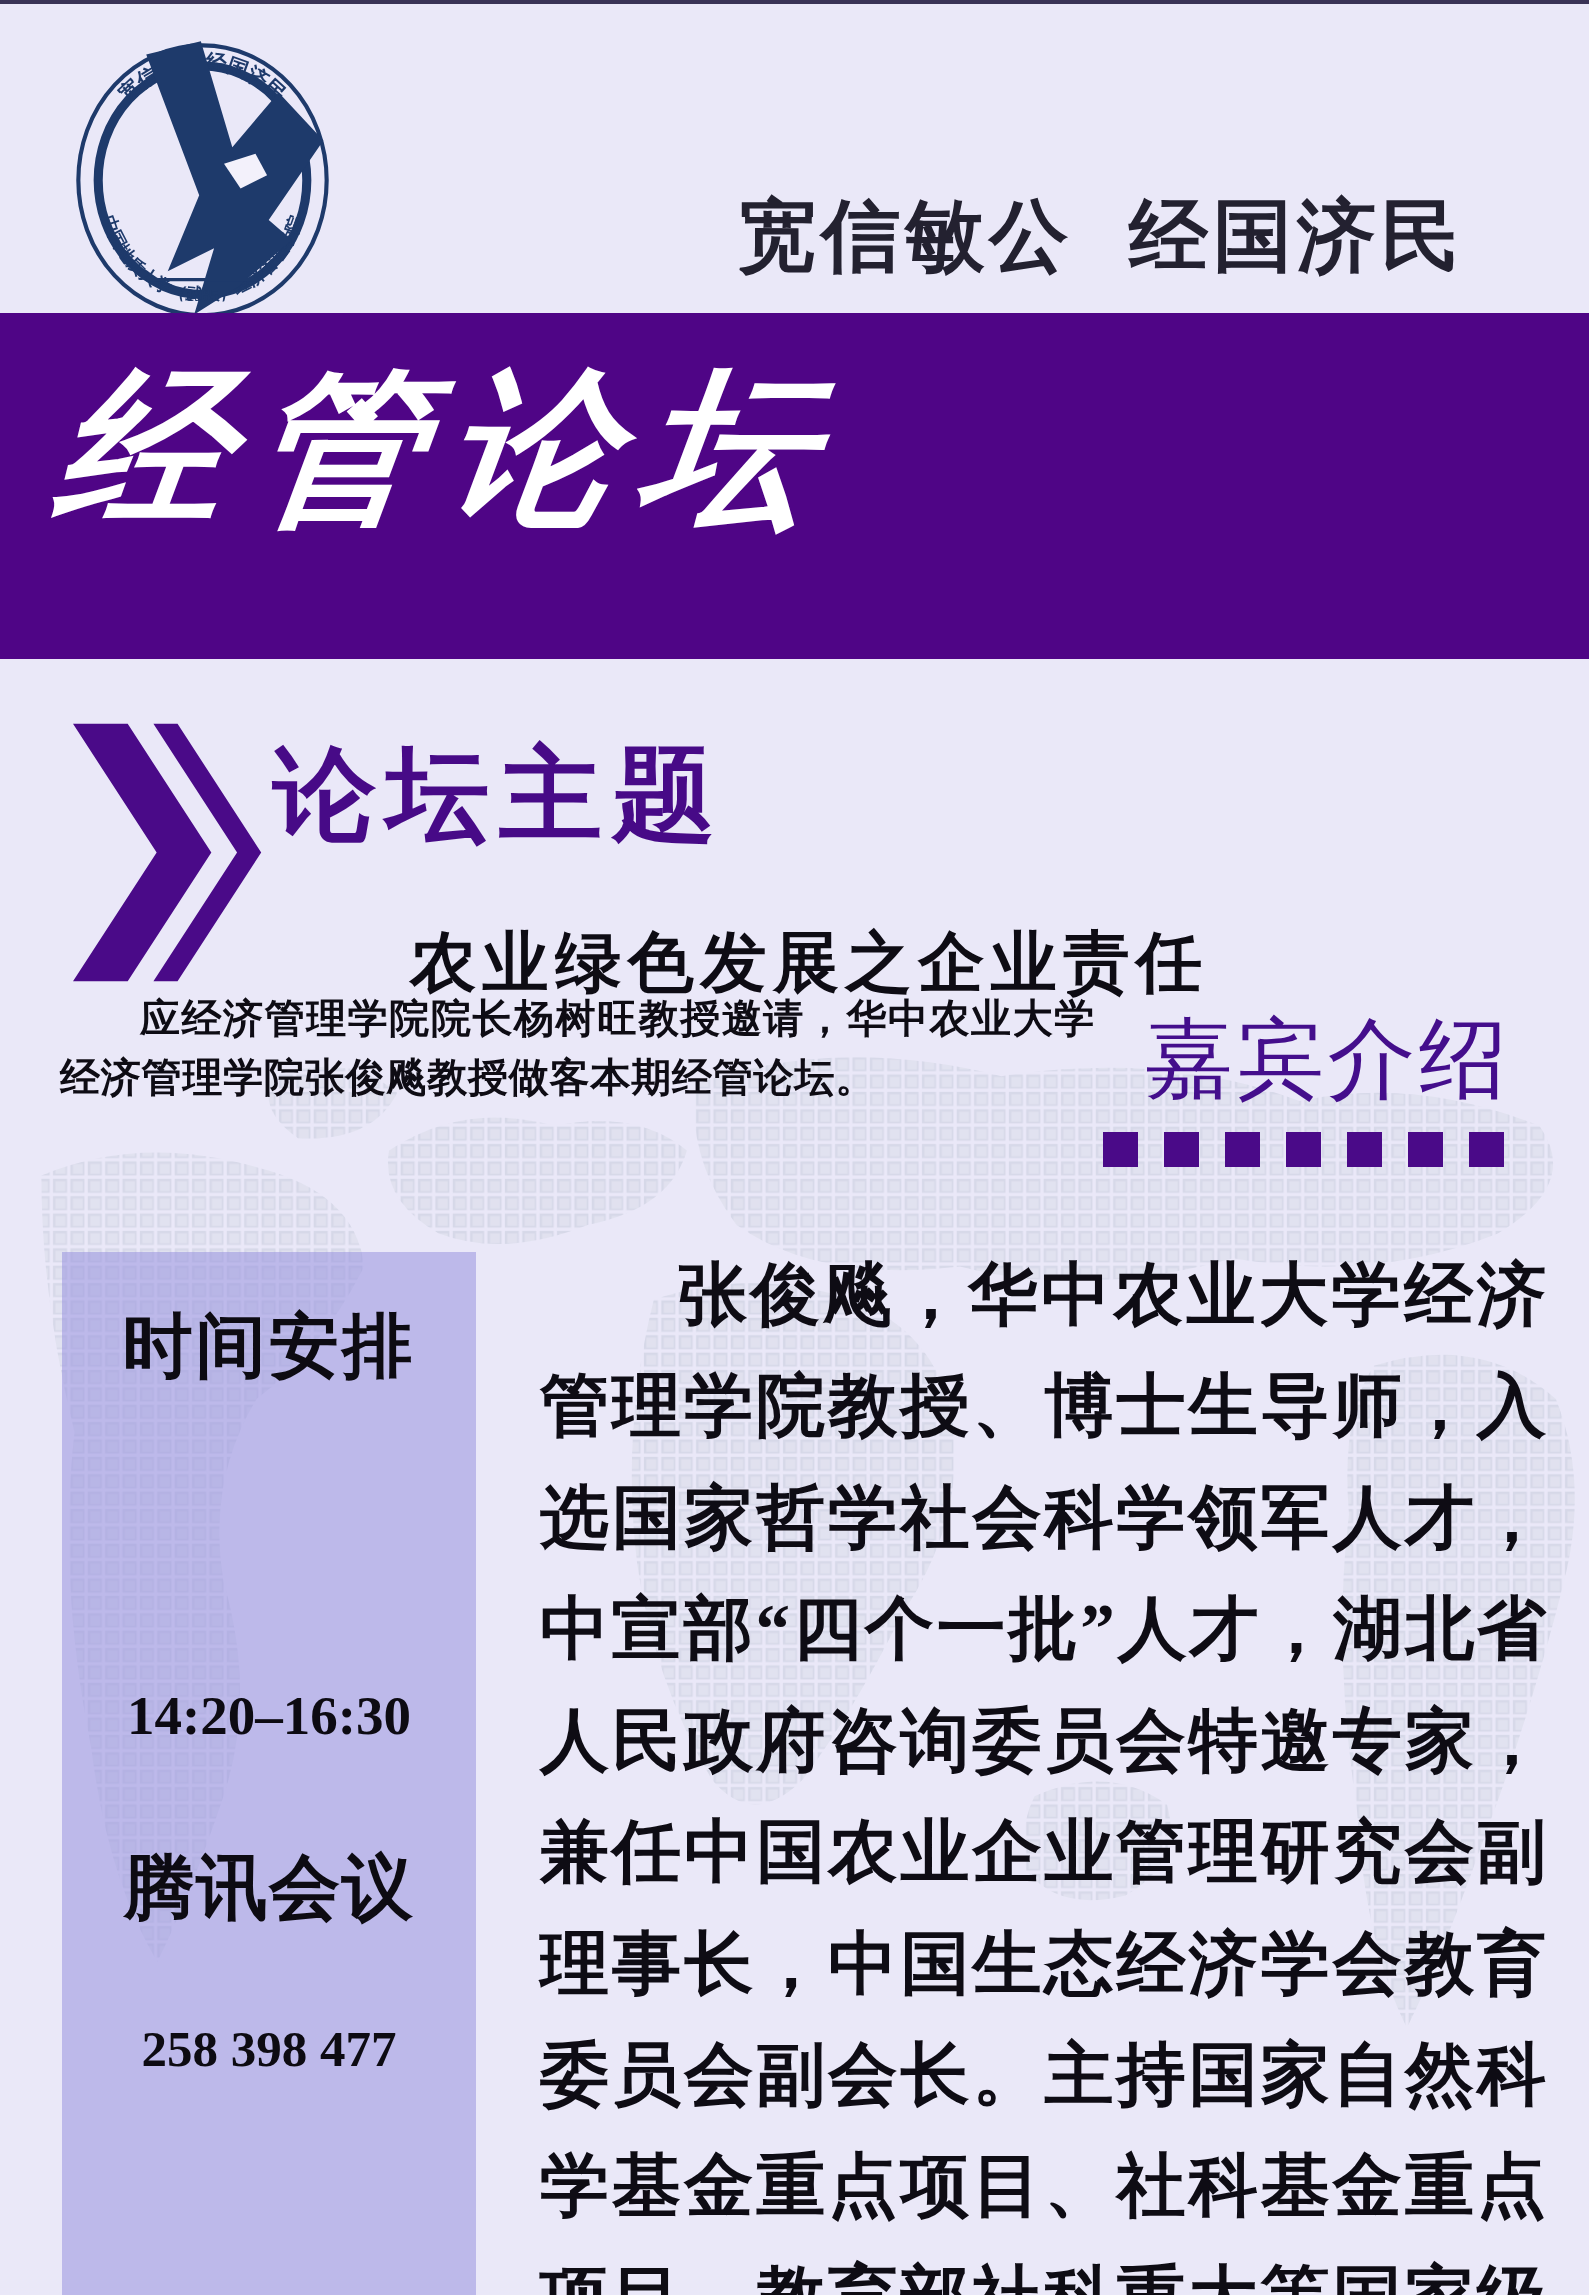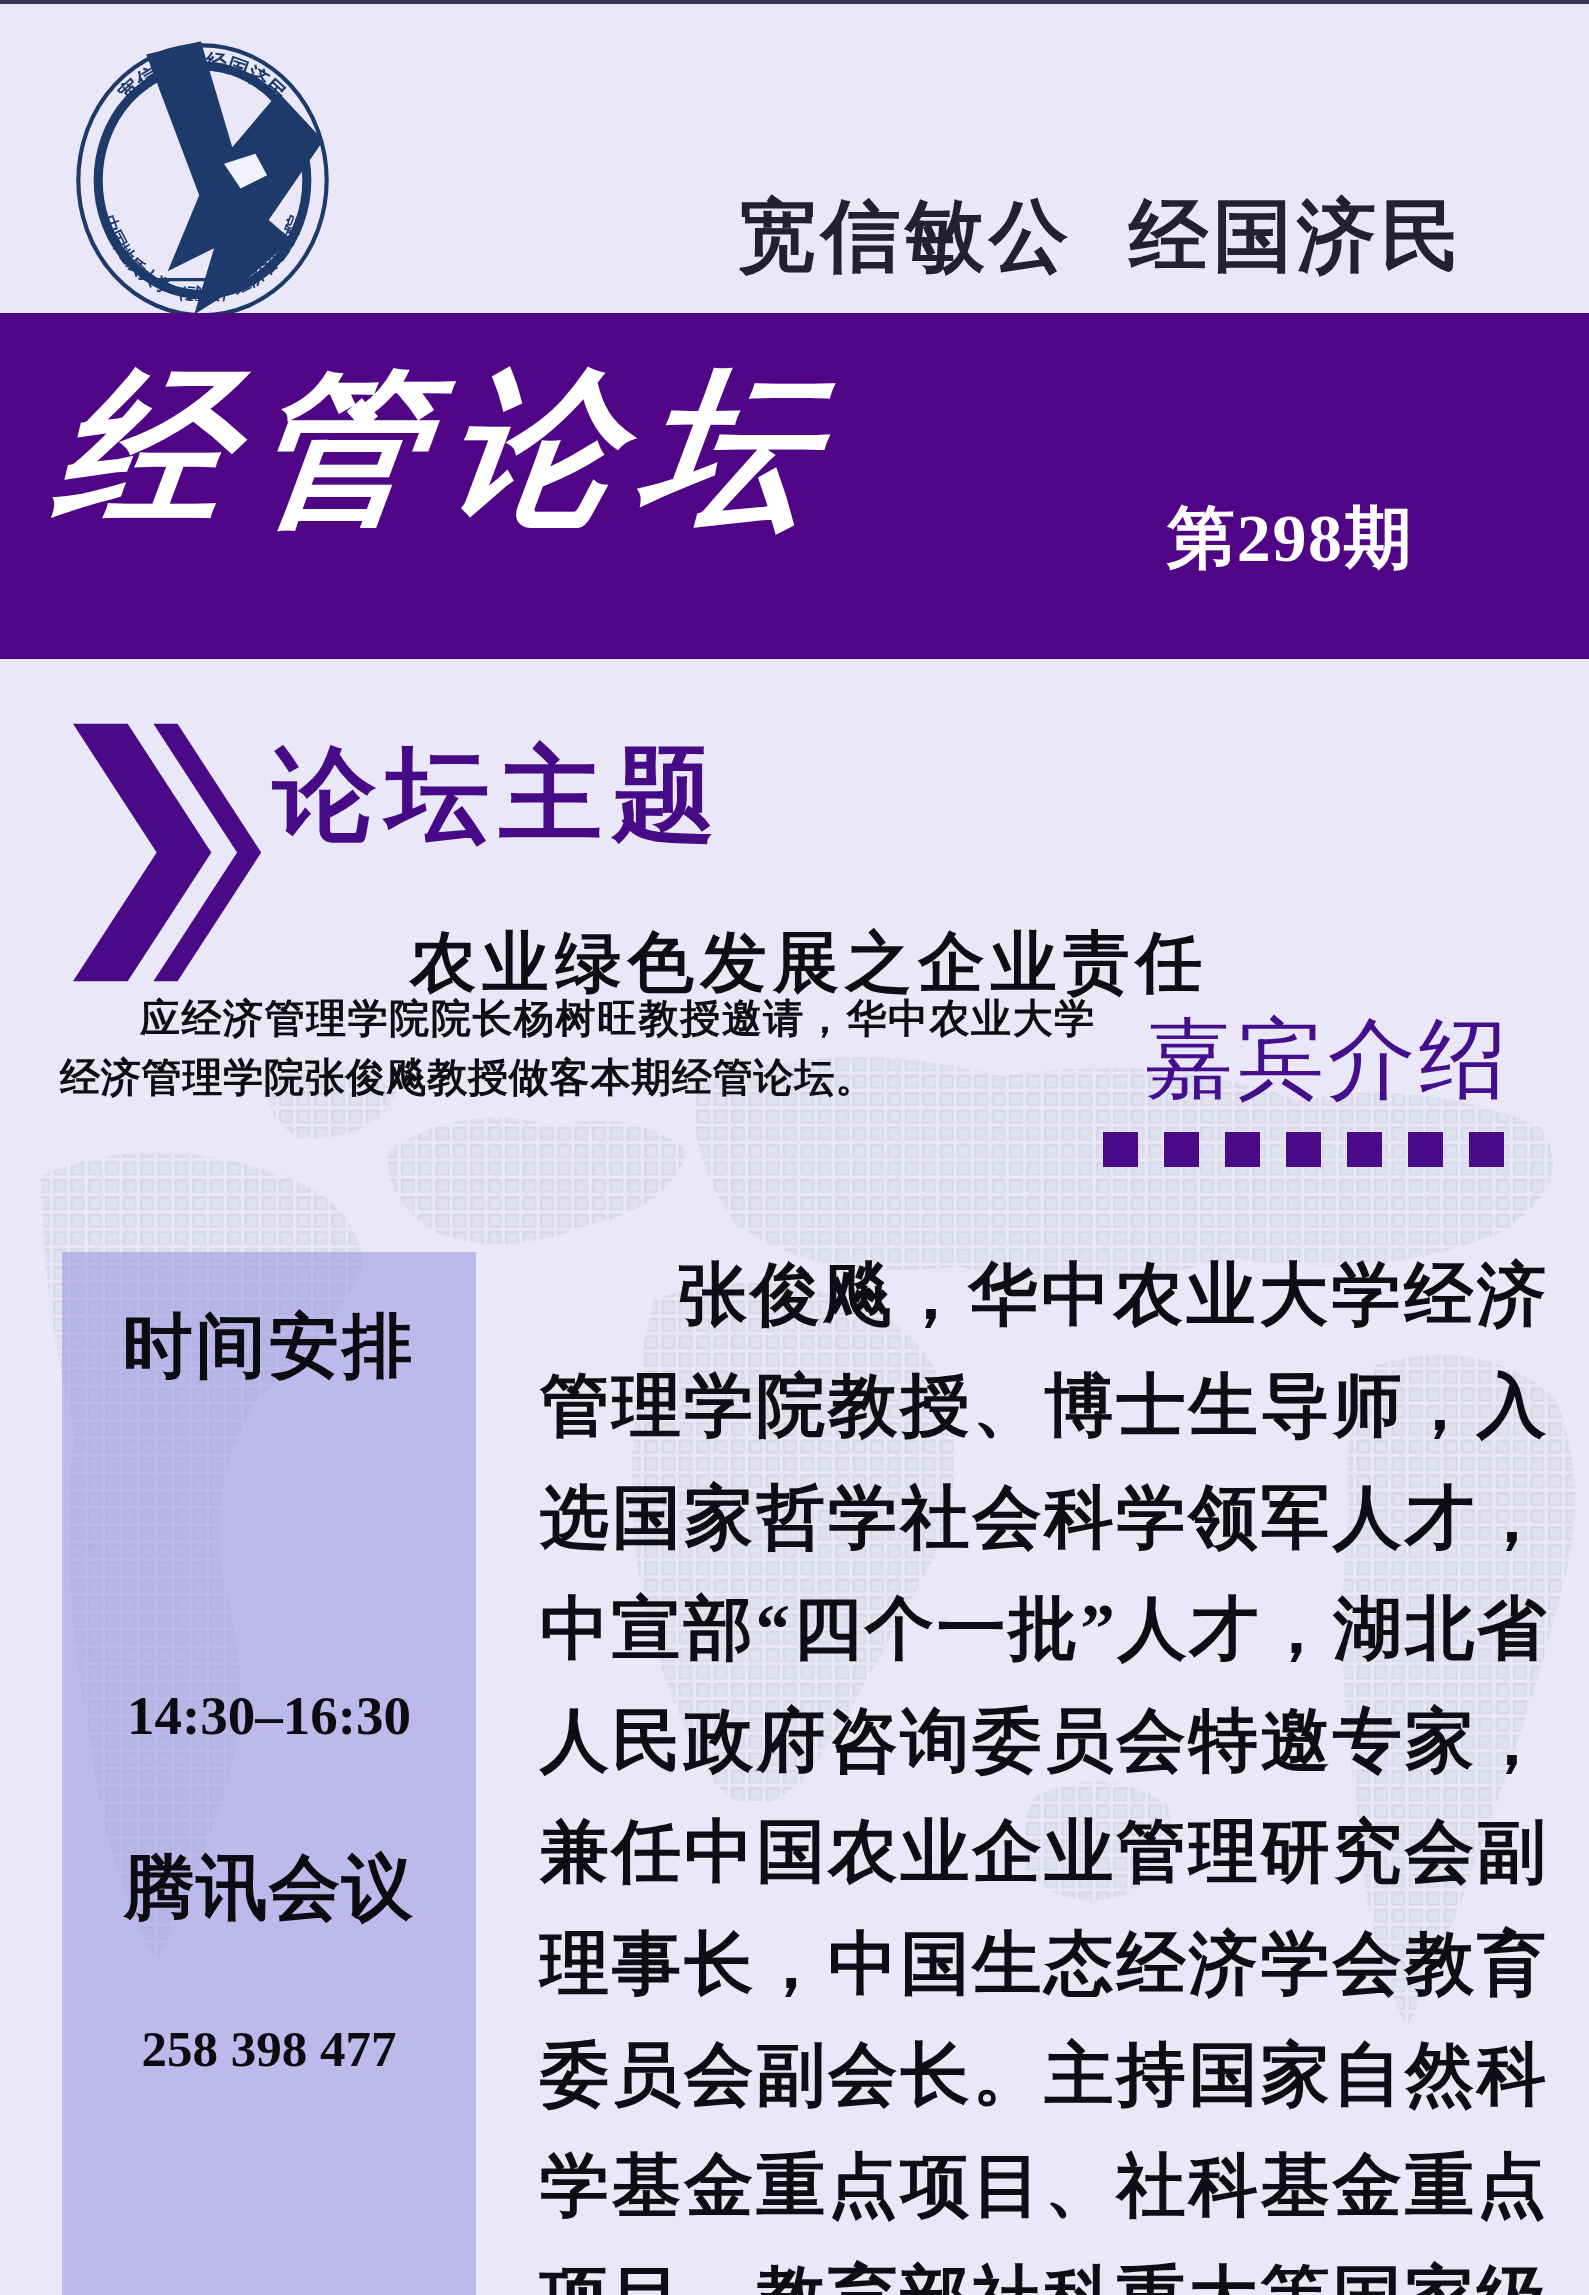--- a/index.html
+++ b/index.html
@@ -126,21 +126,20 @@
       <path fill="#f3f1fb" d="M186,170 L224,158 L238,184 L206,200 Z"></path>
     </g>
     <line x1="92" y1="310" x2="228" y2="310" stroke="#1e3a6b" stroke-width="4"></line>
     <text x="160" y="336" font-size="20" font-weight="bold" fill="#1e3a6b" text-anchor="middle">1985</text>
   </svg>
 
   <div class="abs motto">宽信敏公 经国济民</div>
 
   <div class="abs banner">
     <div class="banner-title">经管论坛</div>
-    <div class="banner-issue">第298期</div>
   </div>
 
   <svg class="abs chevron-svg" viewBox="0 0 235 320" xmlns="http://www.w3.org/2000/svg">
     <polygon fill="#4a0a88" points="0,0 68,0 172,160 68,320 0,320 104,160"></polygon>
     <polygon fill="#4a0a88" points="100,0 130,0 234,160 130,320 100,320 204,160"></polygon>
   </svg>
   <div class="abs topic-heading">论坛主题</div>
   <div class="abs topic-title">农业绿色发展之企业责任</div>
   <div class="abs intro-par">应经济管理学院院长杨树旺教授邀请，华中农业大学经济管理学院张俊飚教授做客本期经管论坛。</div>
 
@@ -151,19 +150,19 @@
     <span></span>
     <span></span>
     <span></span>
     <span></span>
     <span></span>
   </div>
   <div class="abs guest-bio">张俊飚，华中农业大学经济管理学院教授、博士生导师，入选国家哲学社会科学领军人才，中宣部“四个一批”人才，湖北省人民政府咨询委员会特邀专家，兼任中国农业企业管理研究会副理事长，中国生态经济学会教育委员会副会长。主持国家自然科学基金重点项目、社科基金重点项目、教育部社科重大等国家级科研项目20余项，获得湖北省社会科学优秀成果二等奖等科研奖励20余项，在《经济研究》、《管理世界》等期刊发表论文300余篇。</div>
 
   <div class="abs time-box">
     <div class="sch-heading">时间安排</div>
-    <div class="sch-time">14:30–16:30</div>
+    <div class="sch-time">14:20–16:30</div>
     <div class="sch-platform">腾讯会议</div>
     <div class="sch-id">258 398 477</div>
   </div>
 
 </div>
 
 
 </body></html>

